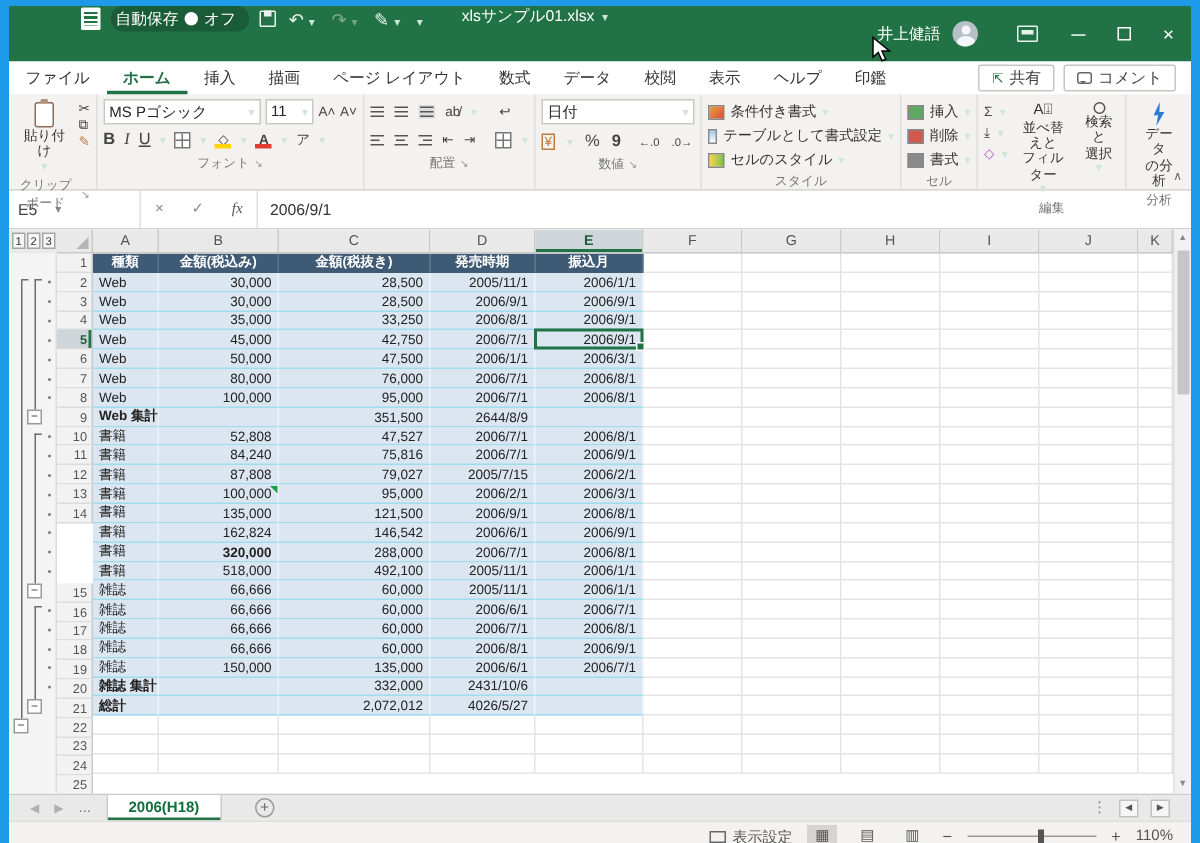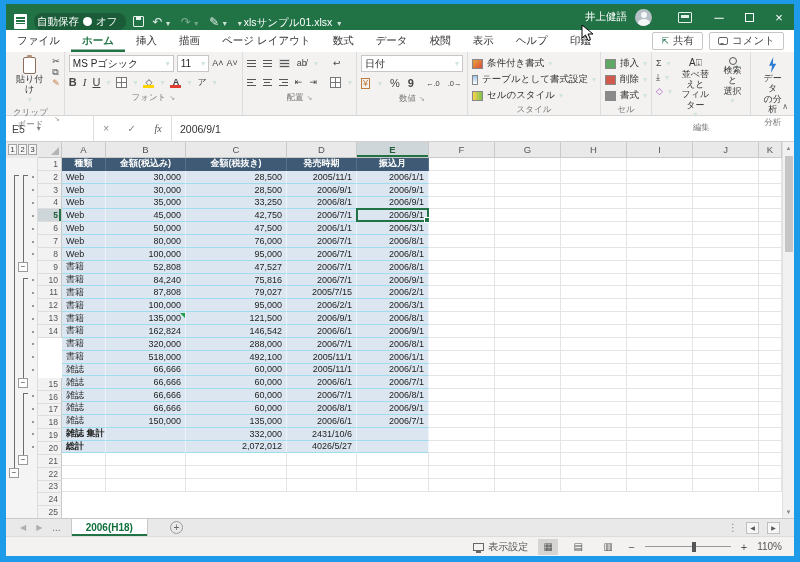--- a/index.html
+++ b/index.html
@@ -1,32 +1,32 @@
 <!DOCTYPE html>
 <html><head>
 <meta charset="utf-8">
 <style>
   * { margin:0; padding:0; box-sizing:border-box; }
   html,body { width:800px; height:562px; overflow:hidden; }
   body { background:#1e9be8; font-family:"Liberation Sans","DejaVu Sans",sans-serif; font-size:11px; color:#262626; position:relative; }
   .window { position:absolute; left:6px; top:4px; width:788px; height:552px; background:#f3f2f1; display:flex; flex-direction:column; }
 
   
-  .titlebar { height:26px; background:#217346; display:flex; align-items:flex-end; color:#fff; font-size:10.5px; flex:0 0 auto; }
+  .titlebar { height:37px; background:#217346; display:flex; align-items:flex-start; color:#fff; font-size:10.5px; flex:0 0 auto;padding-left:40px; }
   .tb-left { display:flex; align-items:center; gap:7px; padding-left:8px; }
   .excel-doc { width:13px; height:15px; background:#fff; border-radius:1px; position:relative; }
   .excel-doc::after { content:""; position:absolute; left:2px; top:3px; width:9px; height:9px; background:repeating-linear-gradient(#217346 0 1.5px,#fff 1.5px 3px); }
   .autosave { display:flex; align-items:center; gap:4px; background:#1a5c38; border-radius:8px; padding:1.5px 8px 1.5px 3px; }
   .toggle-knob { width:9px; height:9px; border-radius:50%; background:#fff; }
   .qat-btn { color:#e8f2ec; font-size:12px; line-height:1; padding:0 2px; cursor:default; }
   .qat-btn.dis { opacity:.45; }
   .caret { font-size:8px; color:#cfe5d8; }
   .savebox { width:11px; height:11px; border:1.4px solid #e8f2ec; border-radius:1px; position:relative; }
   .savebox::after{ content:""; position:absolute; left:2px; top:-1px; width:5px; height:4px; background:#e8f2ec; }
-  .tb-filename { display:flex; align-items:center; gap:5px; white-space:nowrap; }
+  .tb-filename { margin-left:24px; display:flex; align-items:center; gap:5px; white-space:nowrap; }
   .tb-search { margin-left:26px; width:205px; height:18px; background:#3f8a63; border:1px solid #5fa37e; border-radius:2px; display:flex; align-items:center; gap:7px; padding-left:9px; color:#d9ebe1; }
   .mag { width:8px; height:8px; border:1.4px solid #d9ebe1; border-radius:50%; position:relative; flex:0 0 auto; }
   .mag::after { content:""; position:absolute; width:4px; height:1.4px; background:#d9ebe1; transform:rotate(45deg); left:6px; top:7px; }
   .tb-right { margin-left:auto; display:flex; align-items:center; height:100%; }
   .tb-user { margin-right:8px; }
   .avatar { width:17px; height:17px; border-radius:50%; background:#b5c0c7; position:relative; overflow:hidden; margin-right:14px; }
   .avatar::before { content:""; position:absolute; left:5.5px; top:3px; width:6px; height:6px; border-radius:50%; background:#f4f6f7; }
   .avatar::after { content:""; position:absolute; left:2.5px; top:10px; width:12px; height:8px; border-radius:50%; background:#f4f6f7; }
   .ribdisp { width:14px; height:11px; border:1.2px solid #e8f2ec; border-radius:1px; position:relative; margin:0 12px; }
   .ribdisp::after{ content:""; position:absolute; left:2px; right:2px; top:2px; height:3px; background:#e8f2ec; }
@@ -600,20 +600,33 @@
           <div class="cell tbl num" style="width: 70px; height: 12.857px;">2006/7/1</div>
           <div class="cell tbl num" style="width: 72px; height: 12.857px;">2006/8/1</div>
           <div class="cell" style="width: 66px; height: 12.857px;"></div>
           <div class="cell" style="width: 66px; height: 12.857px;"></div>
           <div class="cell" style="width: 66px; height: 12.857px;"></div>
           <div class="cell" style="width: 66px; height: 12.857px;"></div>
           <div class="cell" style="width: 66px; height: 12.857px;"></div>
           <div class="cell" style="width: 23px; height: 12.857px;"></div>
         </div>
         <div class="crow">
+          <div class="cell tbl bold" style="width: 44px; height: 12.857px;">Web 集計</div>
+          <div class="cell tbl num" style="width: 80px; height: 12.857px;"></div>
+          <div class="cell tbl num" style="width: 101px; height: 12.857px;">351,500</div>
+          <div class="cell tbl num" style="width: 70px; height: 12.857px;">2644/8/9</div>
+          <div class="cell tbl num" style="width: 72px; height: 12.857px;"></div>
+          <div class="cell" style="width: 66px; height: 12.857px;"></div>
+          <div class="cell" style="width: 66px; height: 12.857px;"></div>
+          <div class="cell" style="width: 66px; height: 12.857px;"></div>
+          <div class="cell" style="width: 66px; height: 12.857px;"></div>
+          <div class="cell" style="width: 66px; height: 12.857px;"></div>
+          <div class="cell" style="width: 23px; height: 12.857px;"></div>
+        </div>
+        <div class="crow">
           <div class="cell tbl" style="width: 44px; height: 12.857px;">書籍</div>
           <div class="cell tbl num" style="width: 80px; height: 12.857px;">52,808</div>
           <div class="cell tbl num" style="width: 101px; height: 12.857px;">47,527</div>
           <div class="cell tbl num" style="width: 70px; height: 12.857px;">2006/7/1</div>
           <div class="cell tbl num" style="width: 72px; height: 12.857px;">2006/8/1</div>
           <div class="cell" style="width: 66px; height: 12.857px;"></div>
           <div class="cell" style="width: 66px; height: 12.857px;"></div>
           <div class="cell" style="width: 66px; height: 12.857px;"></div>
           <div class="cell" style="width: 66px; height: 12.857px;"></div>
           <div class="cell" style="width: 66px; height: 12.857px;"></div>
@@ -679,21 +692,21 @@
           <div class="cell tbl num" style="width: 72px; height: 12.857px;">2006/9/1</div>
           <div class="cell" style="width: 66px; height: 12.857px;"></div>
           <div class="cell" style="width: 66px; height: 12.857px;"></div>
           <div class="cell" style="width: 66px; height: 12.857px;"></div>
           <div class="cell" style="width: 66px; height: 12.857px;"></div>
           <div class="cell" style="width: 66px; height: 12.857px;"></div>
           <div class="cell" style="width: 23px; height: 12.857px;"></div>
         </div>
         <div class="crow">
           <div class="cell tbl" style="width: 44px; height: 12.857px;">書籍</div>
-          <div class="cell tbl num" style="width: 80px; height: 12.857px;">320,000</div>
+          <div class="cell tbl num" style="width: 80px; height: 12.857px; font-weight: bold;">320,000</div>
           <div class="cell tbl num" style="width: 101px; height: 12.857px;">288,000</div>
           <div class="cell tbl num" style="width: 70px; height: 12.857px;">2006/7/1</div>
           <div class="cell tbl num" style="width: 72px; height: 12.857px;">2006/8/1</div>
           <div class="cell" style="width: 66px; height: 12.857px;"></div>
           <div class="cell" style="width: 66px; height: 12.857px;"></div>
           <div class="cell" style="width: 66px; height: 12.857px;"></div>
           <div class="cell" style="width: 66px; height: 12.857px;"></div>
           <div class="cell" style="width: 66px; height: 12.857px;"></div>
           <div class="cell" style="width: 23px; height: 12.857px;"></div>
         </div>

